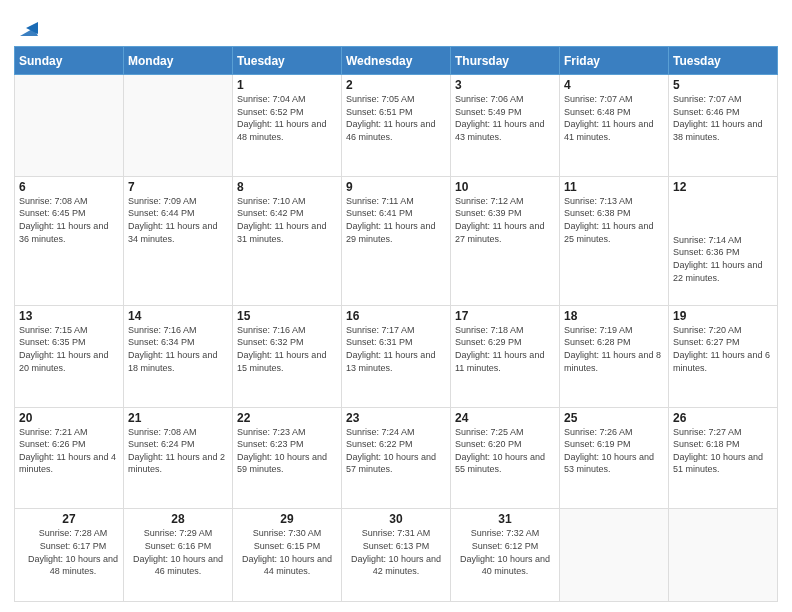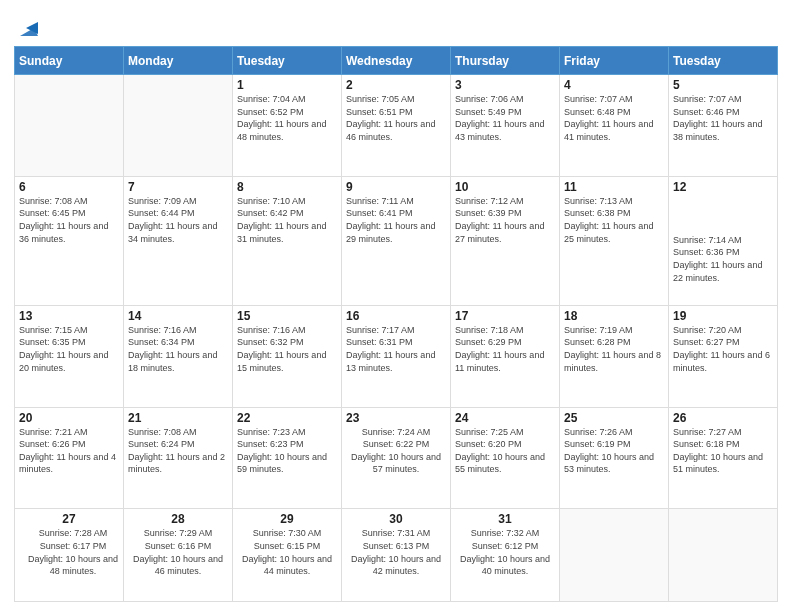--- a/index.html
+++ b/index.html
@@ -272,21 +272,21 @@
 Daylight: 11 hours and 2 minutes.</div>
           </td>
           <td>
             <span class="day-number">22</span>
             <div class="day-info" style="white-space: pre-line;">Sunrise: 7:23 AM
 Sunset: 6:23 PM
 Daylight: 10 hours and 59 minutes.</div>
           </td>
           <td>
             <span class="day-number">23</span>
-            <div class="day-info" style="white-space: pre-line; text-align: center;">Sunrise: 7:24 AM
+            <div class="day-info" style="white-space: pre-line;">Sunrise: 7:24 AM
 Sunset: 6:22 PM
 Daylight: 10 hours and 57 minutes.</div>
           </td>
           <td>
             <span class="day-number">24</span>
             <div class="day-info" style="white-space: pre-line;">Sunrise: 7:25 AM
 Sunset: 6:20 PM
 Daylight: 10 hours and 55 minutes.</div>
           </td>
           <td>

